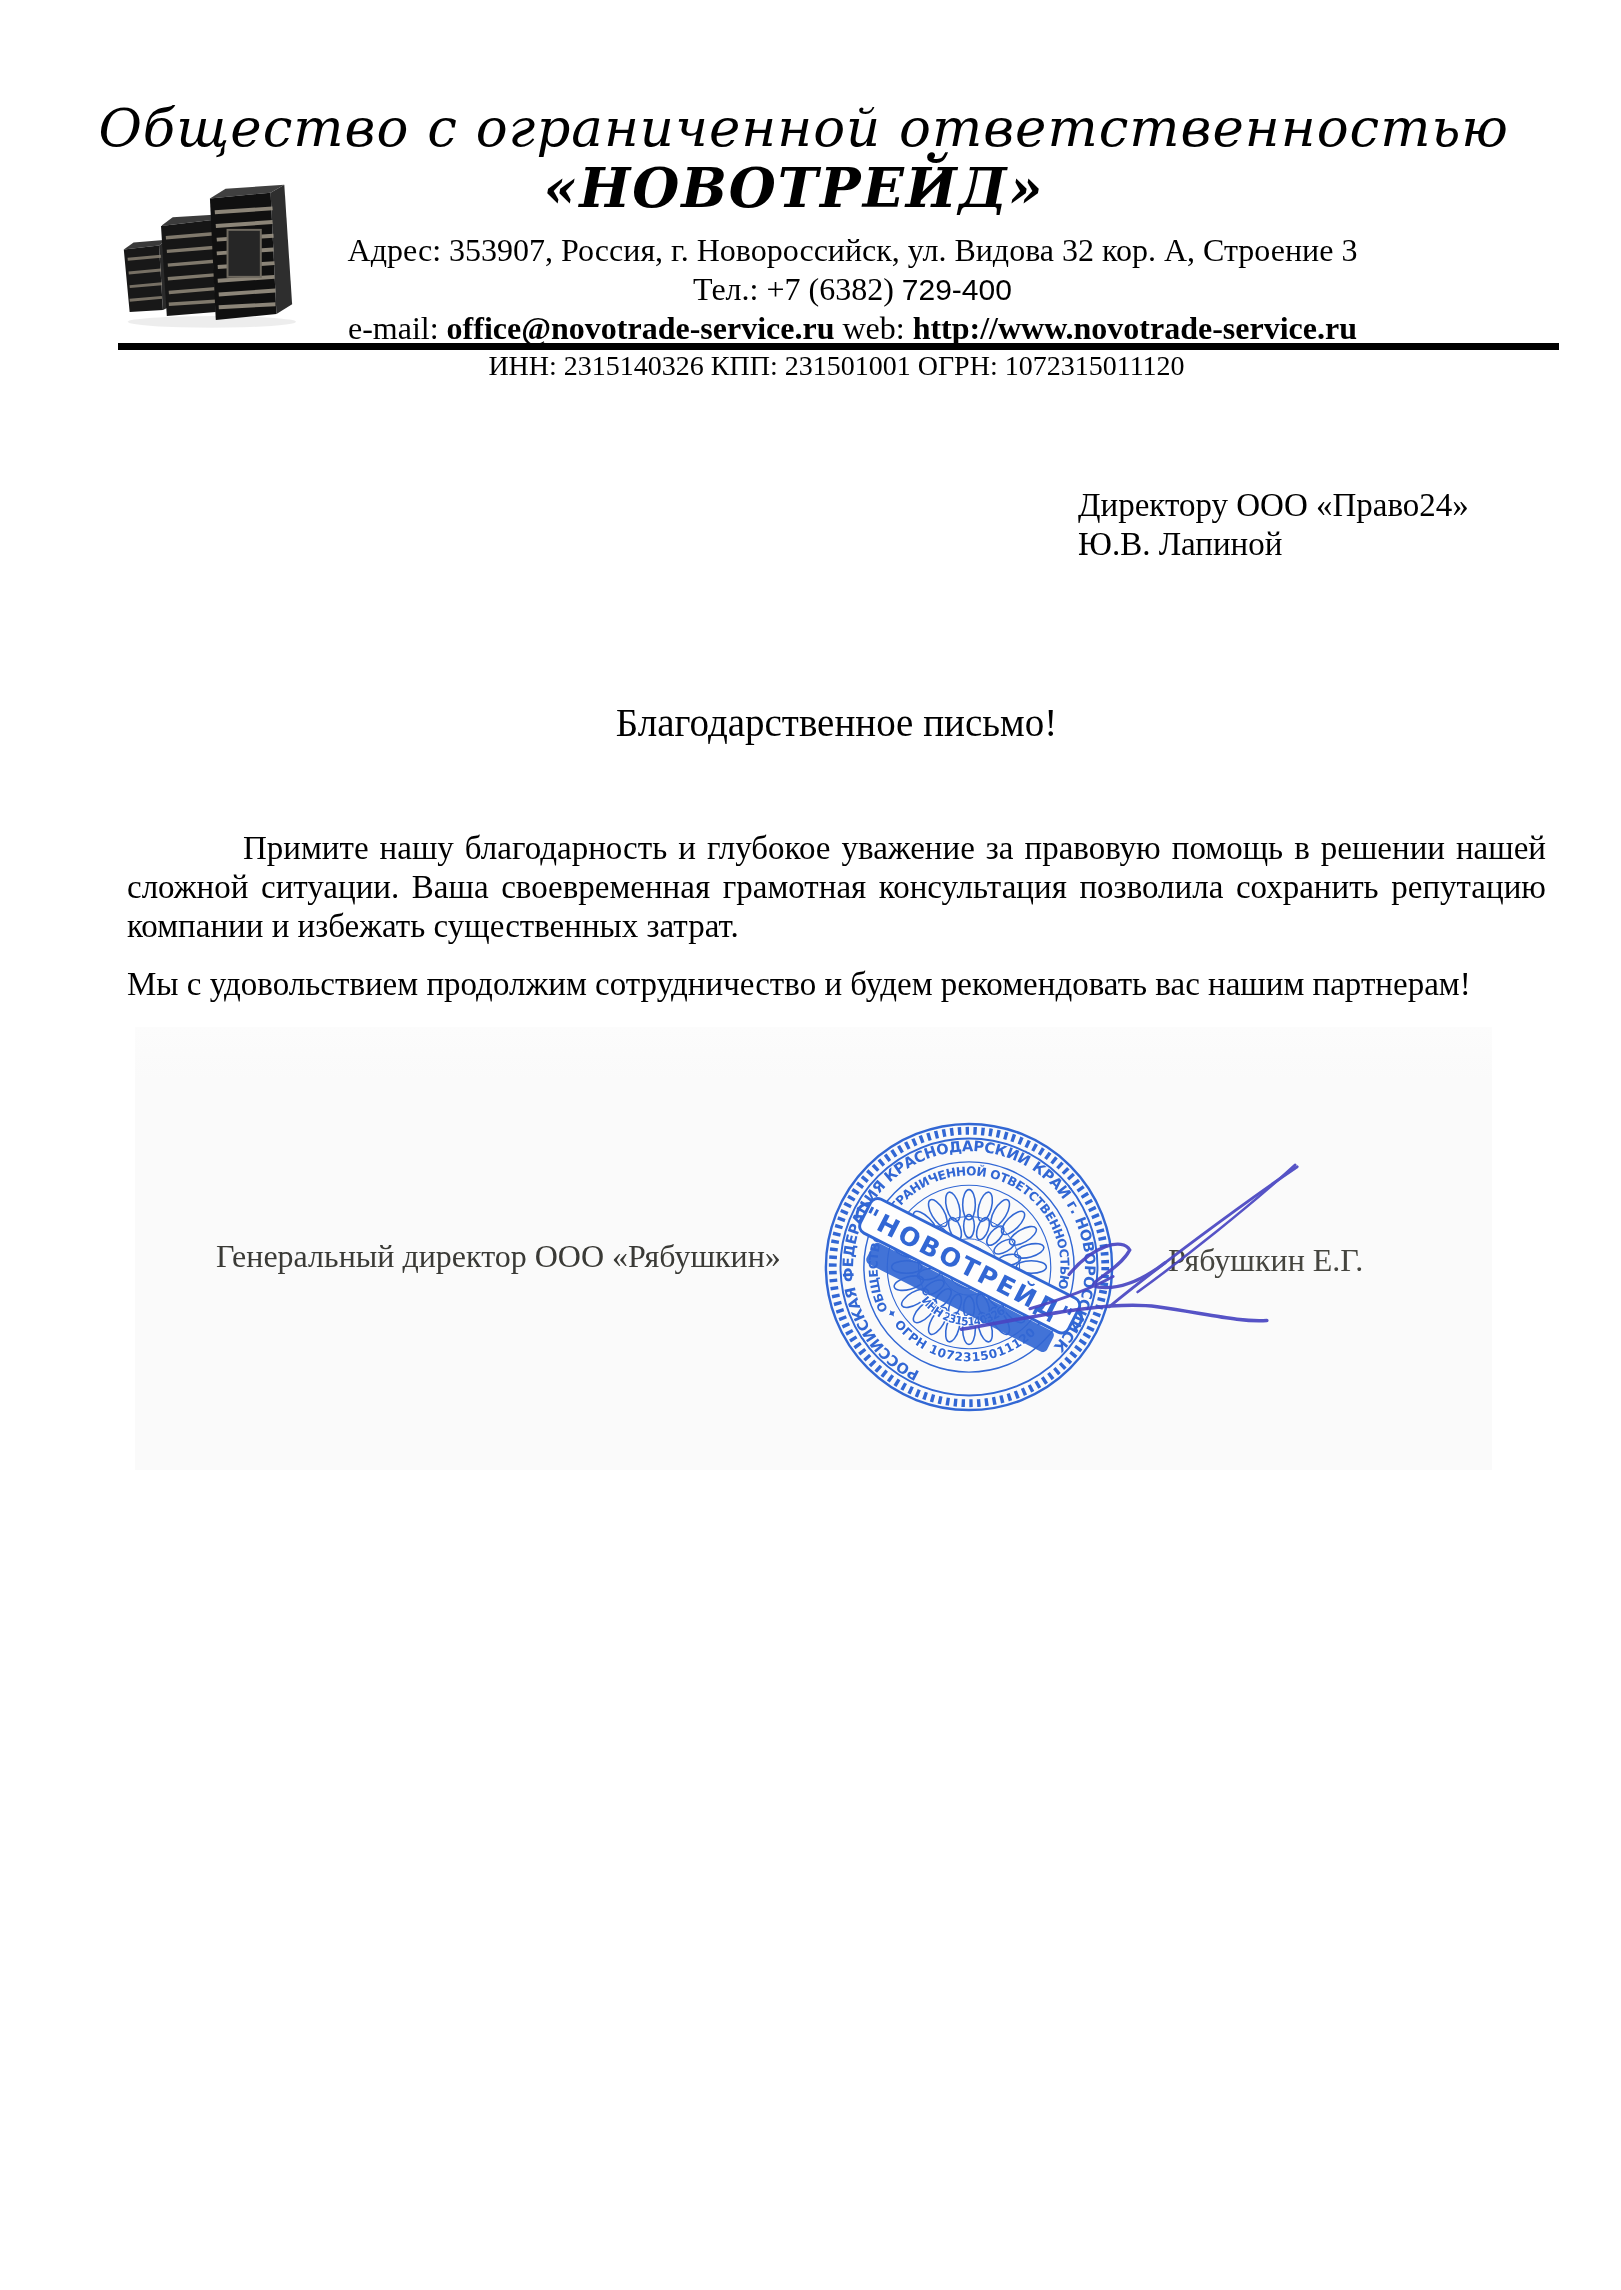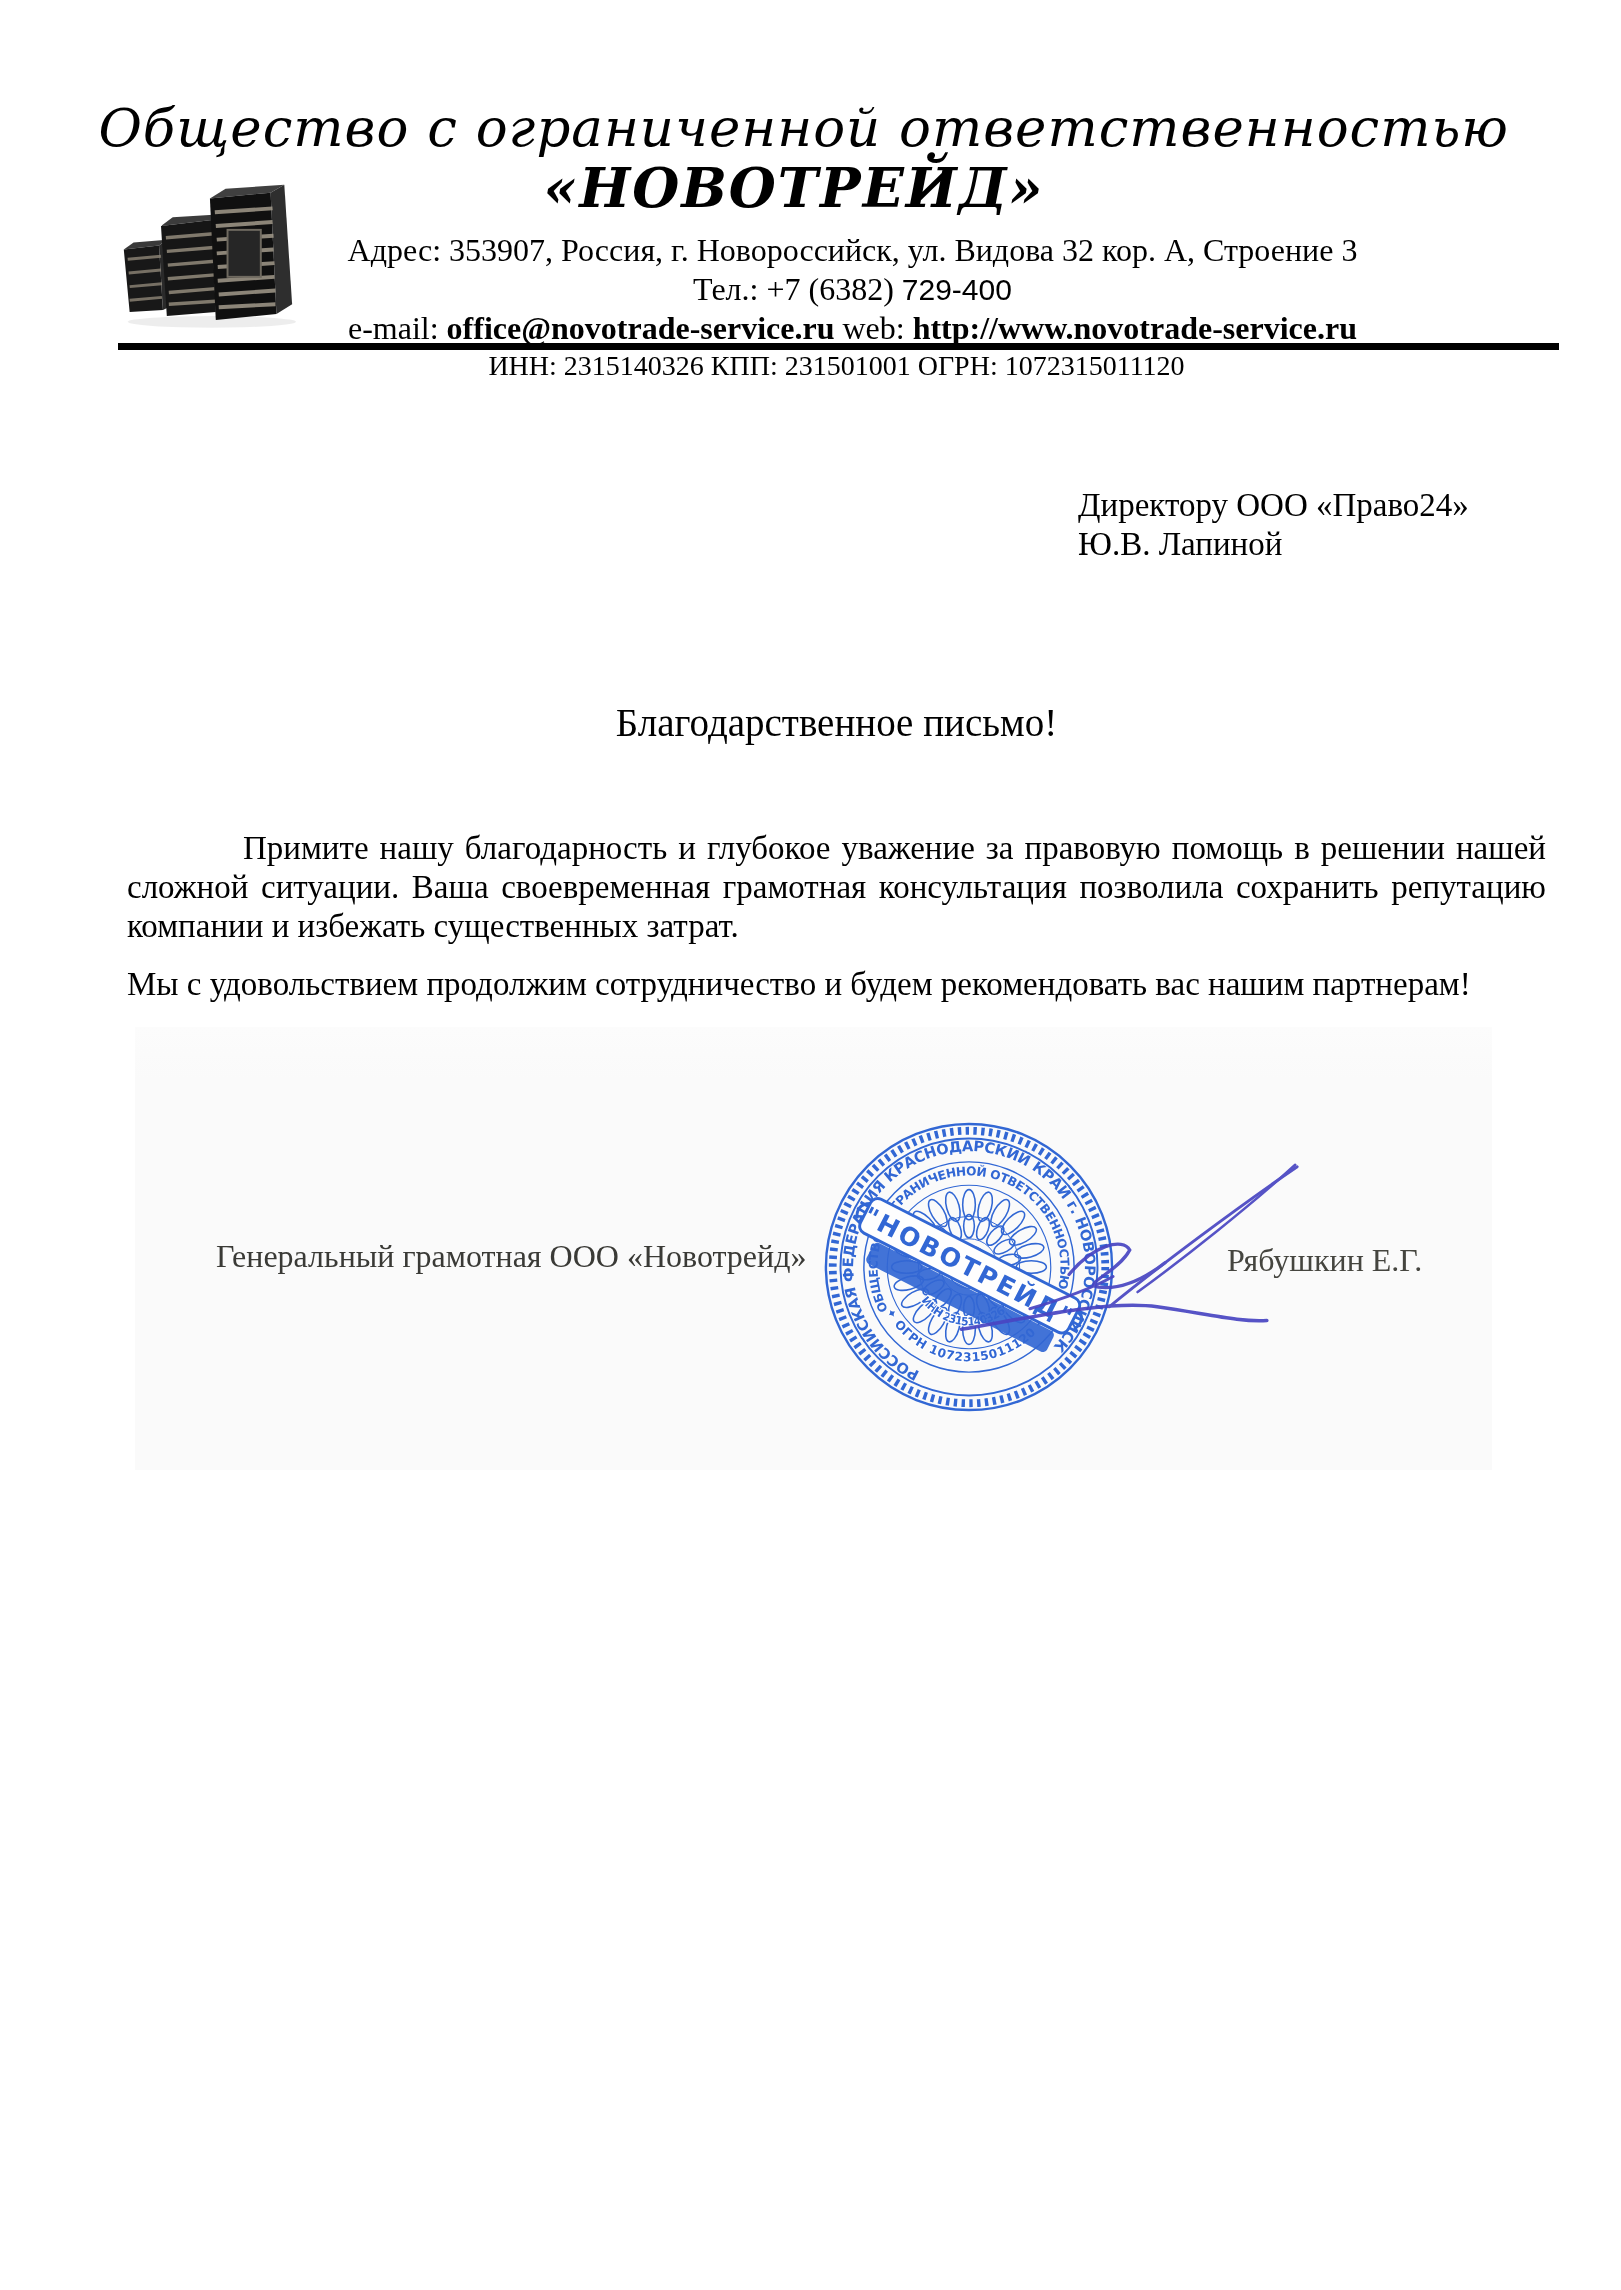--- a/index.html
+++ b/index.html
@@ -38,21 +38,21 @@
     position:absolute; left:127px; top:829px; width:1419px; font-size:33px;
     line-height:39px; text-align:justify; text-indent:116px;
   }
   .para2 { position:absolute; left:127px; top:965px; width:1441px; font-size:33px; line-height:38px; }
   
   .scan-area {
     position:absolute; left:135px; top:1027px; width:1357px; height:443px;
     background:linear-gradient(180deg,#fcfcfc 0%, #fafafa 12%, #fafafa 100%);
   }
   .sig-position { position:absolute; left:216px; top:1238px; font-size:32px; color:#3a3a36; }
-  .sig-name     { position:absolute; left:1227px; top:1242px; font-size:32px; color:#45453f; }
+  .sig-name     { position:absolute; left:1168px; top:1242px; font-size:32px; color:#45453f; }
   .stamp  { position:absolute; left:823px; top:1121px; width:292px; height:292px; opacity:.96; }
   .sig-strokes { position:absolute; left:912px; top:1108px; width:412px; height:235px; }
 </style>
 </head>
 <body>
 
 <div class="page">
 
   <div class="org-type">Общество с ограниченной ответственностью</div>
   <div class="org-name">«НОВОТРЕЙД»</div>
@@ -122,21 +122,21 @@
   <div class="recipient">
     <div>Директору ООО «Право24»</div>
     <div>Ю.В. Лапиной</div>
   </div>
 
   <div class="letter-title">Благодарственное письмо!</div>
   <div class="para1">Примите нашу благодарность и глубокое уважение за правовую помощь в решении нашей сложной ситуации. Ваша своевременная грамотная консультация позволила сохранить репутацию компании и избежать существенных затрат.</div>
   <div class="para2">Мы с удовольствием продолжим сотрудничество и будем рекомендовать вас нашим партнерам!</div>
 
   <div class="scan-area"></div>
-  <div class="sig-position">Генеральный грамотная ООО «Новотрейд»</div>
+  <div class="sig-position">Генеральный директор ООО «Рябушкин»</div>
   <div class="sig-name">Рябушкин Е.Г.</div>
 
   <svg class="stamp" viewBox="0 0 300 300" aria-hidden="true">
     <g fill="none" stroke="#2a62d3">
       <circle cx="150" cy="150" r="147" stroke-width="2.5"></circle>
       <circle cx="150" cy="150" r="140" stroke-width="8" stroke-dasharray="3.5 4.5"></circle>
       <circle cx="150" cy="150" r="132" stroke-width="2"></circle>
       <circle cx="150" cy="150" r="108" stroke-width="1.5"></circle>
       <circle cx="150" cy="150" r="84" stroke-width="1.2"></circle>
       <circle cx="150" cy="150" r="52" stroke-width="1"></circle>

